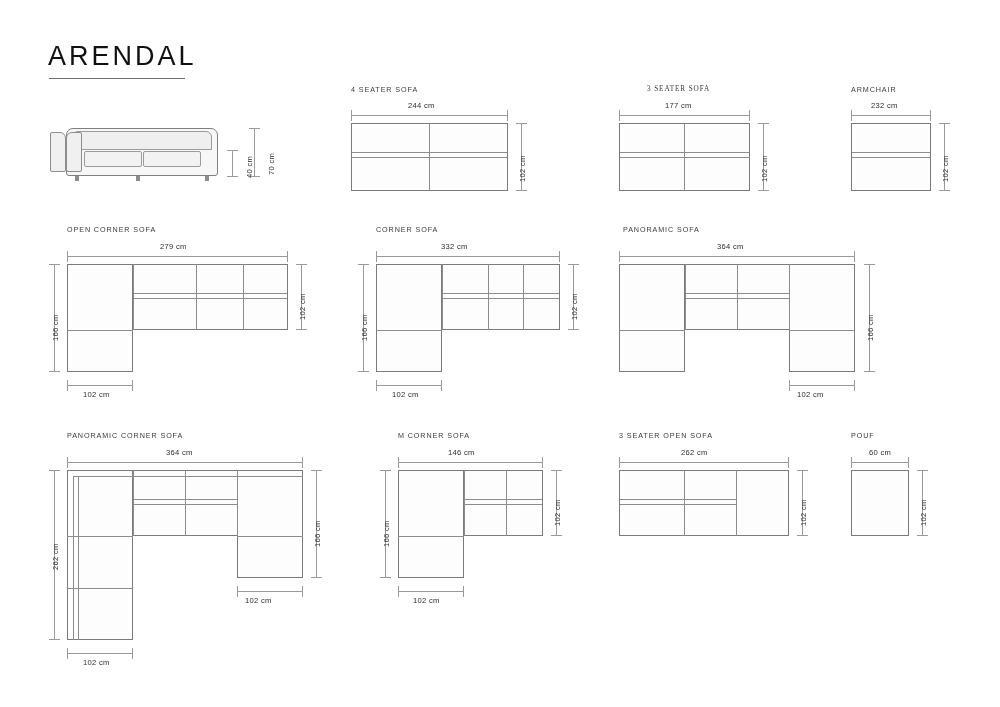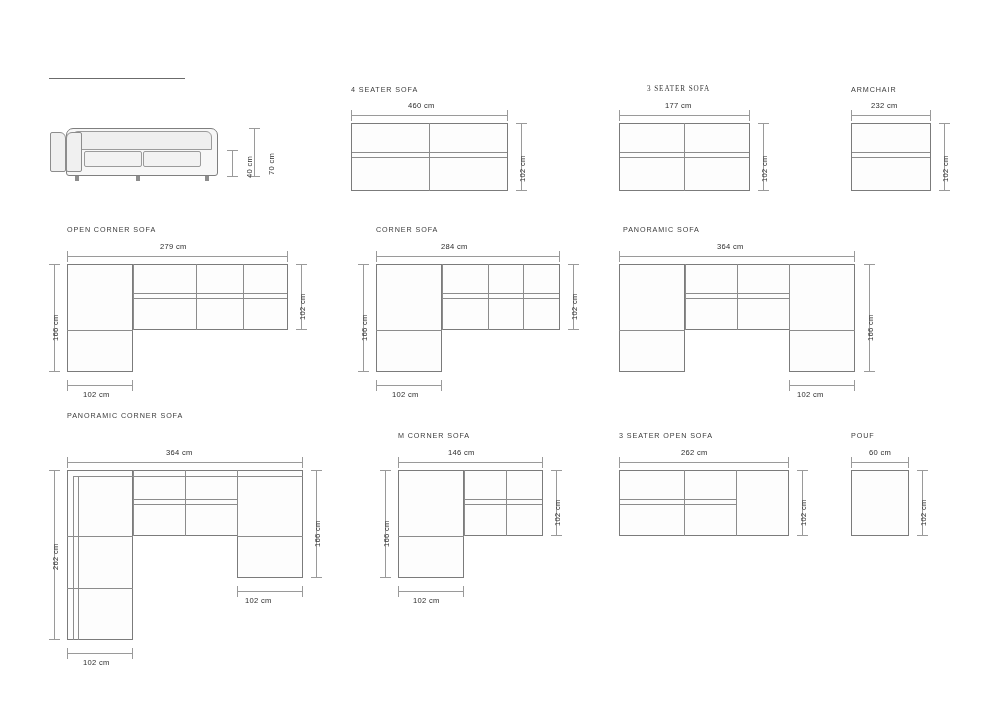--- a/index.html
+++ b/index.html
@@ -83,20 +83,21 @@
   }
   .persp .foot{
     position:absolute;top:48px;width:4px;height:5px;background:#8d8d8d;
   }
 </style>
 </head>
 <body>
 
 <div class="sheet">
 
+  <div id="brand-title">ARENDAL</div>
   <div id="brand-rule"></div>
 
   <div class="persp" style="left:66px;top:128px;">
     <div class="body"></div>
     <div class="backrest"></div>
     <div class="cushion" style="left:18px;width:58px;"></div>
     <div class="cushion" style="left:77px;width:58px;"></div>
     <div class="armL"></div>
     <div class="armR"></div>
     <div class="foot" style="left:9px;"></div>
@@ -111,21 +112,21 @@
   <div class="vline" style="left:232px;top:150px;height:26px;"></div>
   <div class="tick" style="left:227px;top:150px;width:11px;height:1px;"></div>
   <div class="tick" style="left:227px;top:176px;width:11px;height:1px;"></div>
   <div class="dim vert" style="left:245px;top:178px;">40 cm</div>
 
   <div class="label" style="left:351px;top:85px;">4 SEATER SOFA</div>
 
   <div class="hline" style="left:351px;top:115px;width:157px;"></div>
   <div class="tick" style="left:351px;top:110px;width:1px;height:11px;"></div>
   <div class="tick" style="left:507px;top:110px;width:1px;height:11px;"></div>
-  <div class="dim" style="left:408px;top:101px;">460 cm</div>
+  <div class="dim" style="left:408px;top:101px;">244 cm</div>
 
   <div class="box" style="left:351px;top:123px;width:157px;height:68px;"></div>
   <div class="seam" style="left:352px;top:152px;width:155px;height:1px;"></div>
   <div class="seam" style="left:352px;top:157px;width:155px;height:1px;"></div>
   <div class="seam" style="left:429px;top:123px;width:1px;height:68px;"></div>
 
   <div class="vline" style="left:521px;top:123px;height:68px;"></div>
   <div class="tick" style="left:516px;top:123px;width:11px;height:1px;"></div>
   <div class="tick" style="left:516px;top:190px;width:11px;height:1px;"></div>
   <div class="dim vert" style="left:518px;top:182px;">102 cm</div>
@@ -182,21 +183,21 @@
   <div class="dim vert" style="left:298px;top:320px;">102 cm</div>
   <div class="hline" style="left:67px;top:385px;width:66px;"></div>
   <div class="tick" style="left:67px;top:380px;width:1px;height:11px;"></div>
   <div class="tick" style="left:132px;top:380px;width:1px;height:11px;"></div>
   <div class="dim" style="left:83px;top:390px;">102 cm</div>
 
   <div class="label" style="left:376px;top:225px;">CORNER SOFA</div>
   <div class="hline" style="left:376px;top:256px;width:184px;"></div>
   <div class="tick" style="left:376px;top:251px;width:1px;height:11px;"></div>
   <div class="tick" style="left:559px;top:251px;width:1px;height:11px;"></div>
-  <div class="dim" style="left:441px;top:242px;">284 cm</div>
+  <div class="dim" style="left:441px;top:242px;">332 cm</div>
   <div class="box" style="left:376px;top:264px;width:184px;height:66px;"></div>
   <div class="box" style="left:376px;top:264px;width:66px;height:108px;"></div>
   <div class="seam" style="left:442px;top:293px;width:117px;height:1px;"></div>
   <div class="seam" style="left:442px;top:298px;width:117px;height:1px;"></div>
   <div class="seam" style="left:442px;top:264px;width:1px;height:66px;"></div>
   <div class="seam" style="left:488px;top:264px;width:1px;height:66px;"></div>
   <div class="seam" style="left:523px;top:264px;width:1px;height:66px;"></div>
   <div class="seam" style="left:376px;top:330px;width:66px;height:1px;"></div>
   <div class="vline" style="left:363px;top:264px;height:108px;"></div>
   <div class="tick" style="left:358px;top:264px;width:11px;height:1px;"></div>
@@ -229,21 +230,21 @@
   <div class="seam" style="left:789px;top:330px;width:66px;height:1px;"></div>
   <div class="vline" style="left:869px;top:264px;height:108px;"></div>
   <div class="tick" style="left:864px;top:264px;width:11px;height:1px;"></div>
   <div class="tick" style="left:864px;top:371px;width:11px;height:1px;"></div>
   <div class="dim vert" style="left:866px;top:341px;">166 cm</div>
   <div class="hline" style="left:789px;top:385px;width:66px;"></div>
   <div class="tick" style="left:789px;top:380px;width:1px;height:11px;"></div>
   <div class="tick" style="left:854px;top:380px;width:1px;height:11px;"></div>
   <div class="dim" style="left:797px;top:390px;">102 cm</div>
 
-  <div class="label" style="left:67px;top:411px;">PANORAMIC CORNER SOFA</div>
+  <div class="label" style="left:67px;top:431px;">PANORAMIC CORNER SOFA</div>
   <div class="hline" style="left:67px;top:462px;width:236px;"></div>
   <div class="tick" style="left:67px;top:457px;width:1px;height:11px;"></div>
   <div class="tick" style="left:302px;top:457px;width:1px;height:11px;"></div>
   <div class="dim" style="left:166px;top:448px;">364 cm</div>
 
   <div class="box" style="left:67px;top:470px;width:236px;height:66px;"></div>
   <div class="box" style="left:67px;top:470px;width:66px;height:170px;"></div>
   <div class="box" style="left:237px;top:470px;width:66px;height:108px;"></div>
   <div class="seam" style="left:133px;top:499px;width:104px;height:1px;"></div>
   <div class="seam" style="left:133px;top:504px;width:104px;height:1px;"></div>

